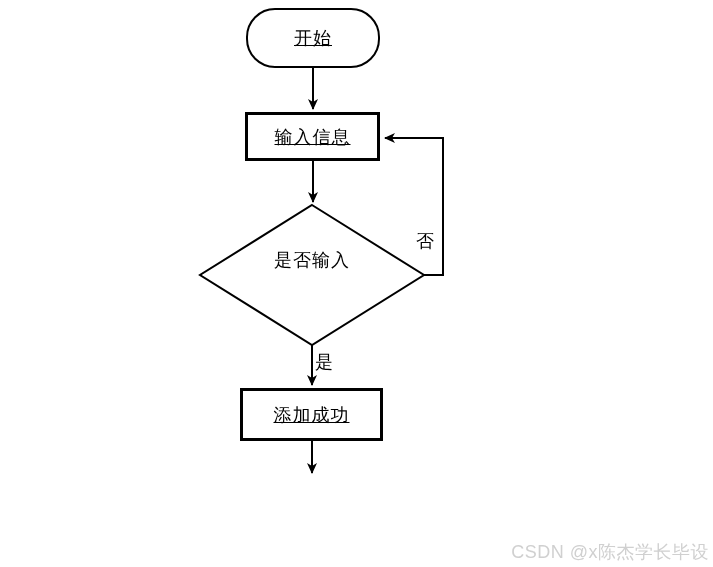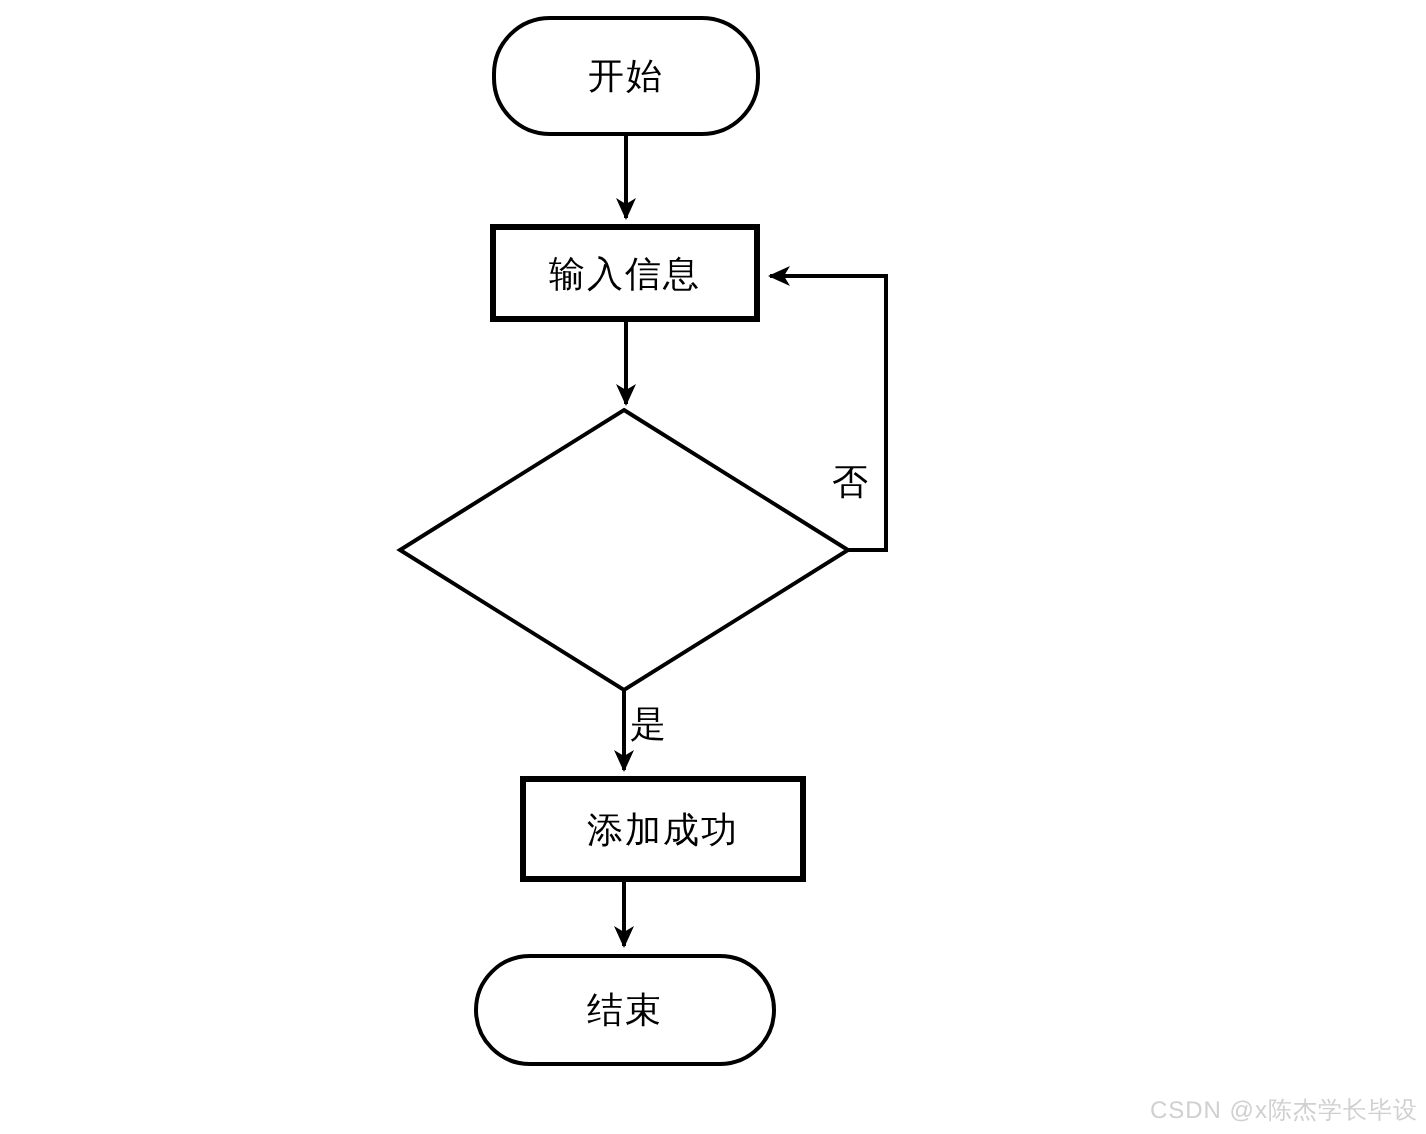--- a/index.html
+++ b/index.html
@@ -26,31 +26,32 @@
     box-sizing: border-box;
     background: #ffffff;
     display: flex;
     align-items: center;
     justify-content: center;
     z-index: 2;
     color: #000000;
     font-size: 18px;
     letter-spacing: 1px;
     white-space: nowrap;
+    text-decoration: underline;
   }
   .terminator {
     border: 2px solid #000000;
     border-radius: 29px;
   }
   .process {
     border: 3px solid #000000;
   }
   .node-start   { left: 246px; top: 8px;   width: 134px; height: 60px; }
   .node-input   { left: 245px; top: 112px; width: 135px; height: 49px; align-items: center; }
-  .node-success { left: 240px; top: 388px; width: 143px; height: 53px; margin-left: 20px; }
+  .node-success { left: 240px; top: 388px; width: 143px; height: 53px; }
   .node-end     { left: 237px; top: 477px; width: 151px; height: 56px; }
   .decision-label {
     position: absolute;
     left: 232px; top: 246px;
     width: 160px;
     z-index: 3;
     text-align: center;
     color: #000000;
     font-size: 18px;
     line-height: 29px;
@@ -64,21 +65,21 @@
     line-height: 22px;
   }
   .edge-label-no  { left: 416px; top: 230px; }
   .edge-label-yes { left: 315px; top: 351px; }
   .watermark {
     position: absolute;
     right: 4px;
     bottom: 3px;
     z-index: 3;
     color: #d0d0d0;
-    font-size: 12px;
+    font-size: 18px;
     letter-spacing: 0.5px;
   }
 </style>
 </head>
 <body>
 
 <div class="canvas">
 
   <svg class="edges-layer" width="713" height="567" viewBox="0 0 713 567" xmlns="http://www.w3.org/2000/svg">
     <defs>
@@ -102,28 +103,26 @@
 
   <div class="node terminator node-start">
     <span>开始</span>
   </div>
 
   <div class="node process node-input">
     <span>输入信息</span>
   </div>
 
   <div class="decision-label">
+    <div>是否输入</div>
   </div>
 
   <div class="node process node-success">
     <span>添加成功</span>
   </div>
 
-  <div class="node terminator node-end">
-    <span>结束</span>
-  </div>
 
   <div class="edge-label edge-label-no">否</div>
   <div class="edge-label edge-label-yes">是</div>
 
   <div class="watermark">CSDN @x陈杰学长毕设</div>
 
 </div>
 
 </body></html>

